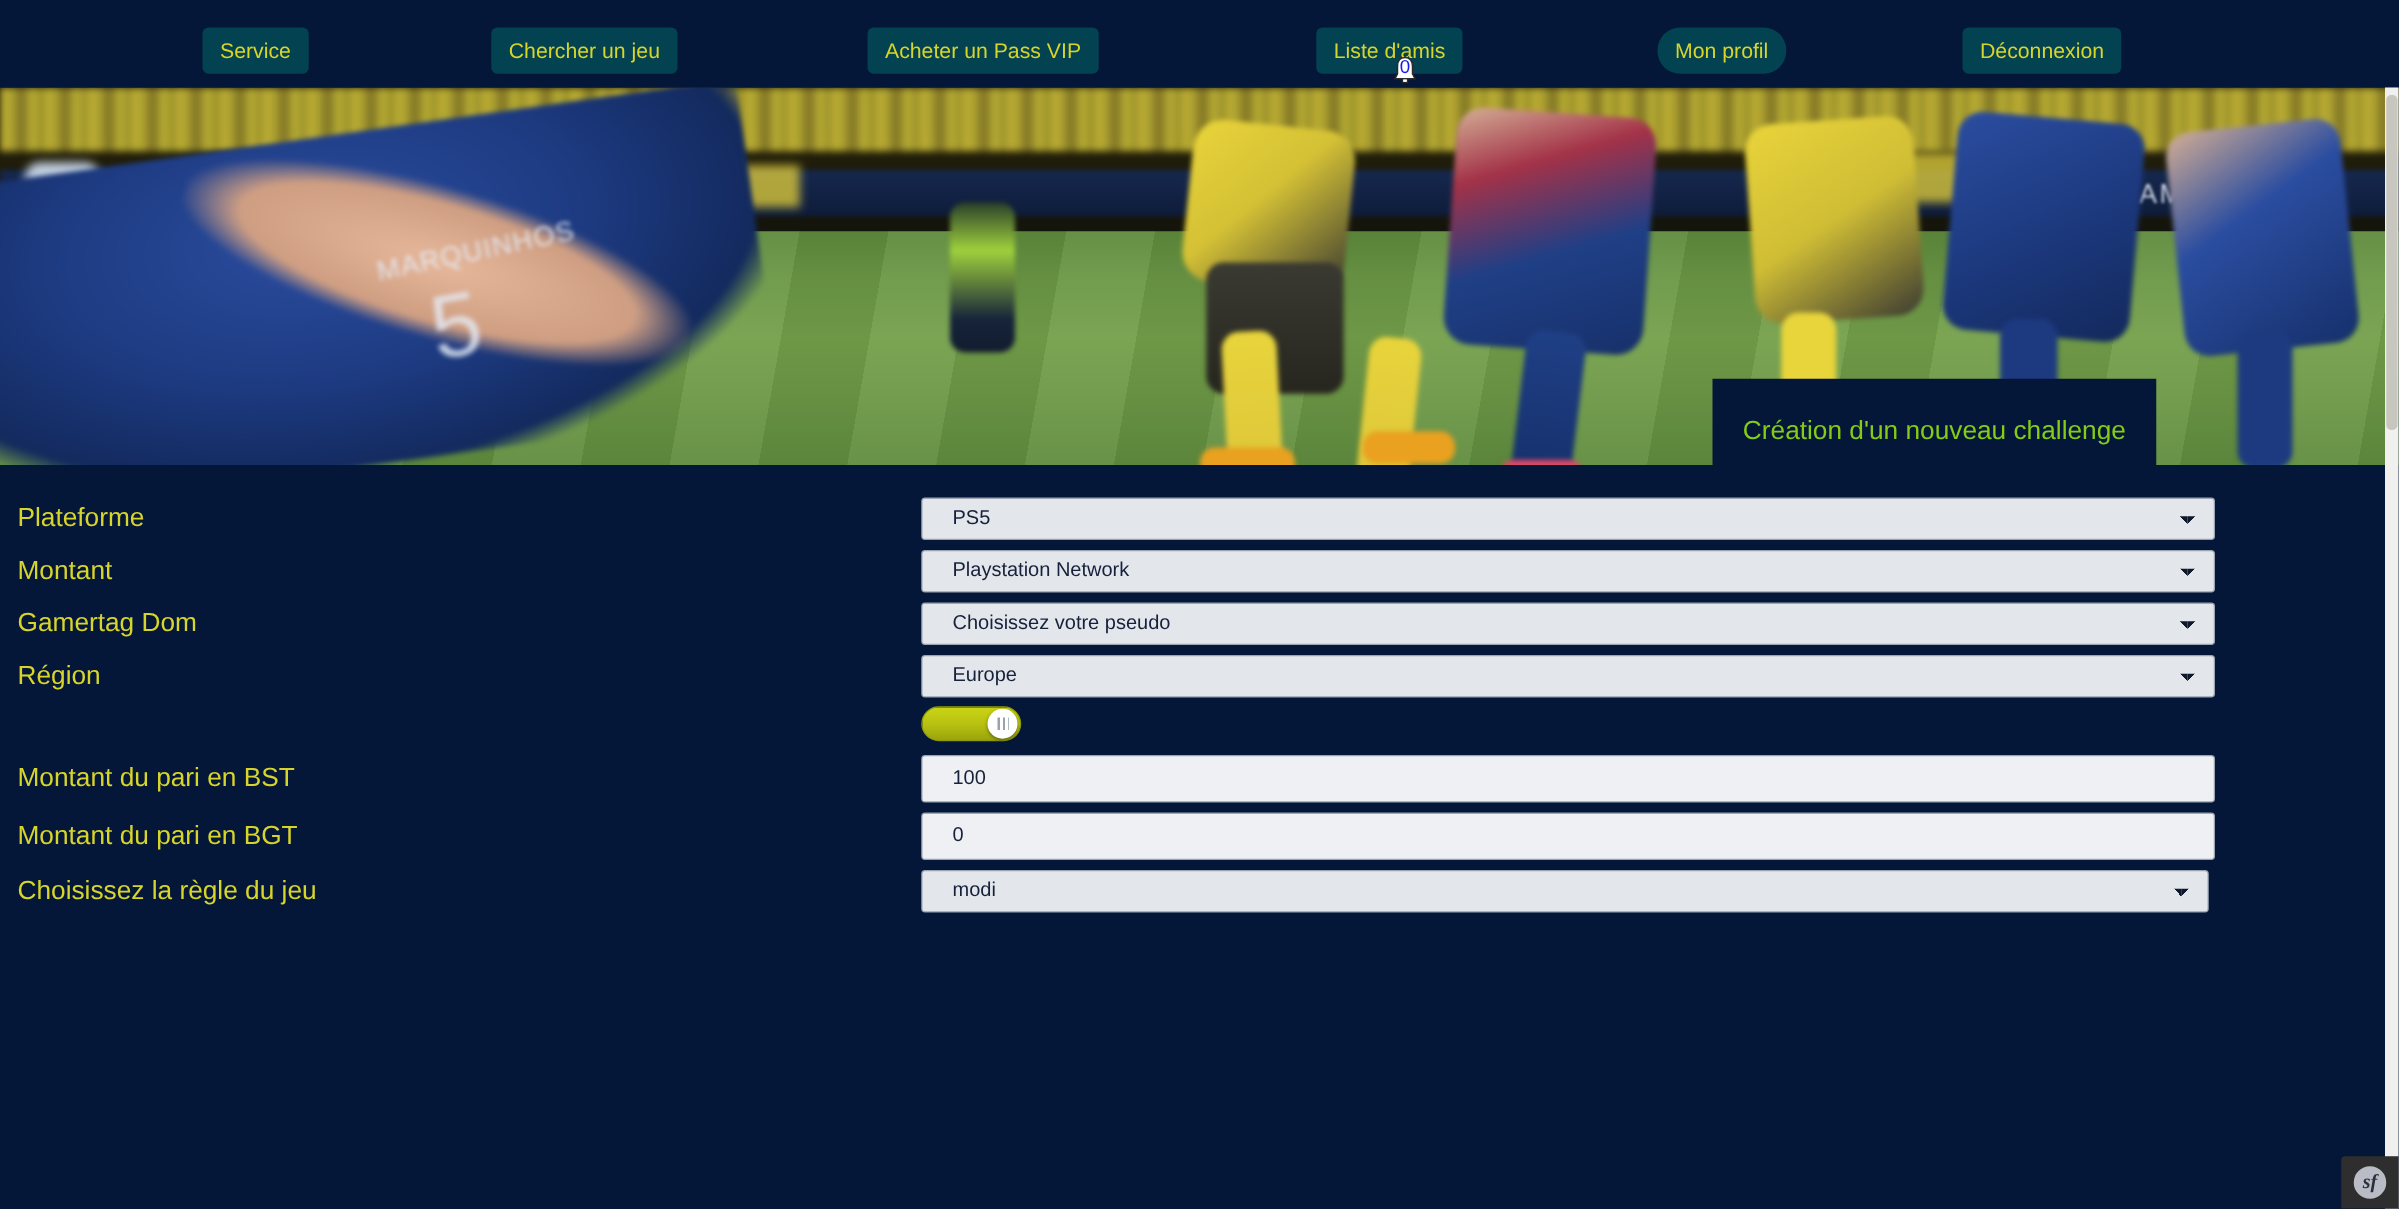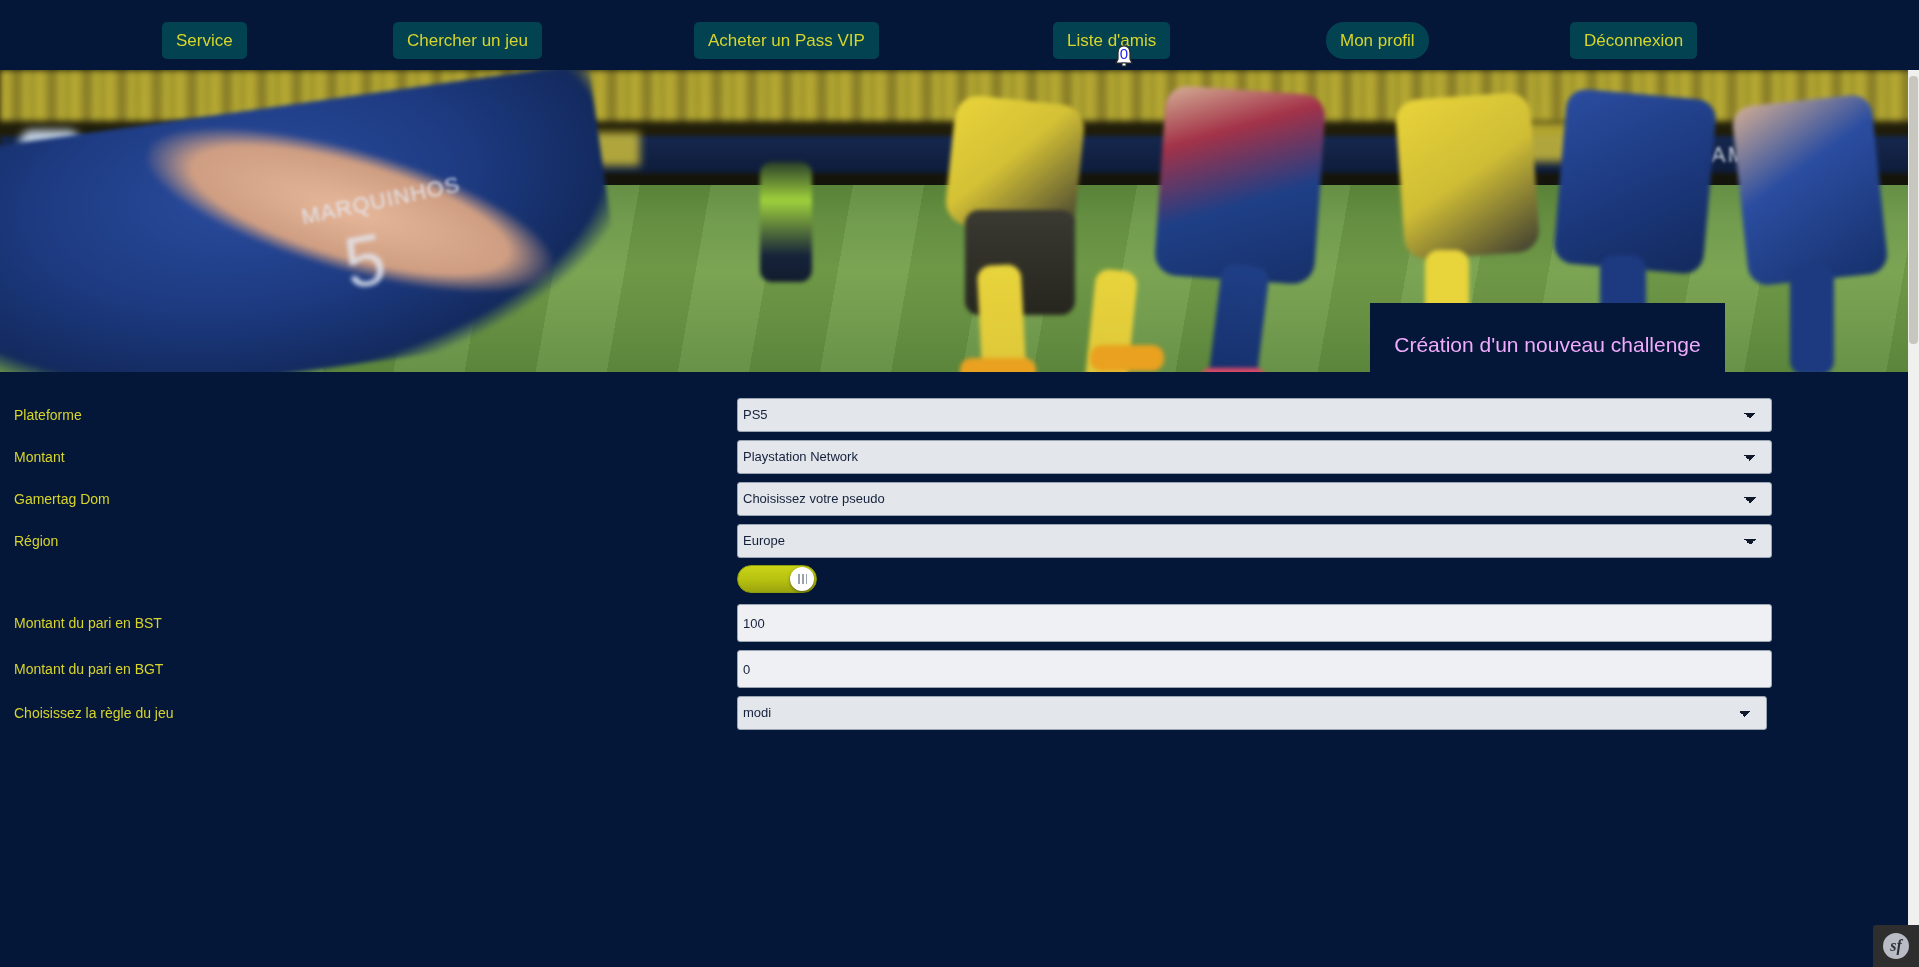--- a/index.html
+++ b/index.html
@@ -327,21 +327,21 @@
     position: absolute;
     left: 1370px; top: 233px;
     width: 355px; height: 83px;
     background: #041738;
     display: flex;
     align-items: center;
     justify-content: center;
     z-index: 3;
   }
   .hero-card-text {
-    color: #f0abfc;
+    color: #84cc16;
     font-size: 21px;
     font-family: "Liberation Sans", sans-serif;
     white-space: nowrap;
   }
 
   
   .form-area {
     position: absolute;
     top: 372px; left: 0;
     width: 1919px;
@@ -353,39 +353,39 @@
     position: absolute;
     left: 0;
     width: 1919px;
     height: 50px;
   }
 
   .form-label {
     position: absolute;
     left: 14px;
     color: #d8d52a;
-    font-size: 14px;
+    font-size: 21px;
     font-family: "Liberation Sans", sans-serif;
     line-height: 50px;
     white-space: nowrap;
   }
 
   .form-control {
     position: absolute;
     left: 737px;
     width: 1035px;
     height: 34px;
     top: 8px;
     background: #eef0f3;
     border: 1px solid #9aa3b0;
     border-radius: 3px;
     color: #16213b;
-    font-size: 13px;
-    font-family: "Liberation Sans", sans-serif;
-    padding: 0 5px;
+    font-size: 16px;
+    font-family: "Liberation Sans", sans-serif;
+    padding: 0 24px;
     line-height: 32px;
     outline: none;
   }
 
   select.form-control {
     appearance: none;
     -webkit-appearance: none;
     background-color: #e3e6eb;
     background-image:
       linear-gradient(45deg, transparent 50%, #10182c 50%),

